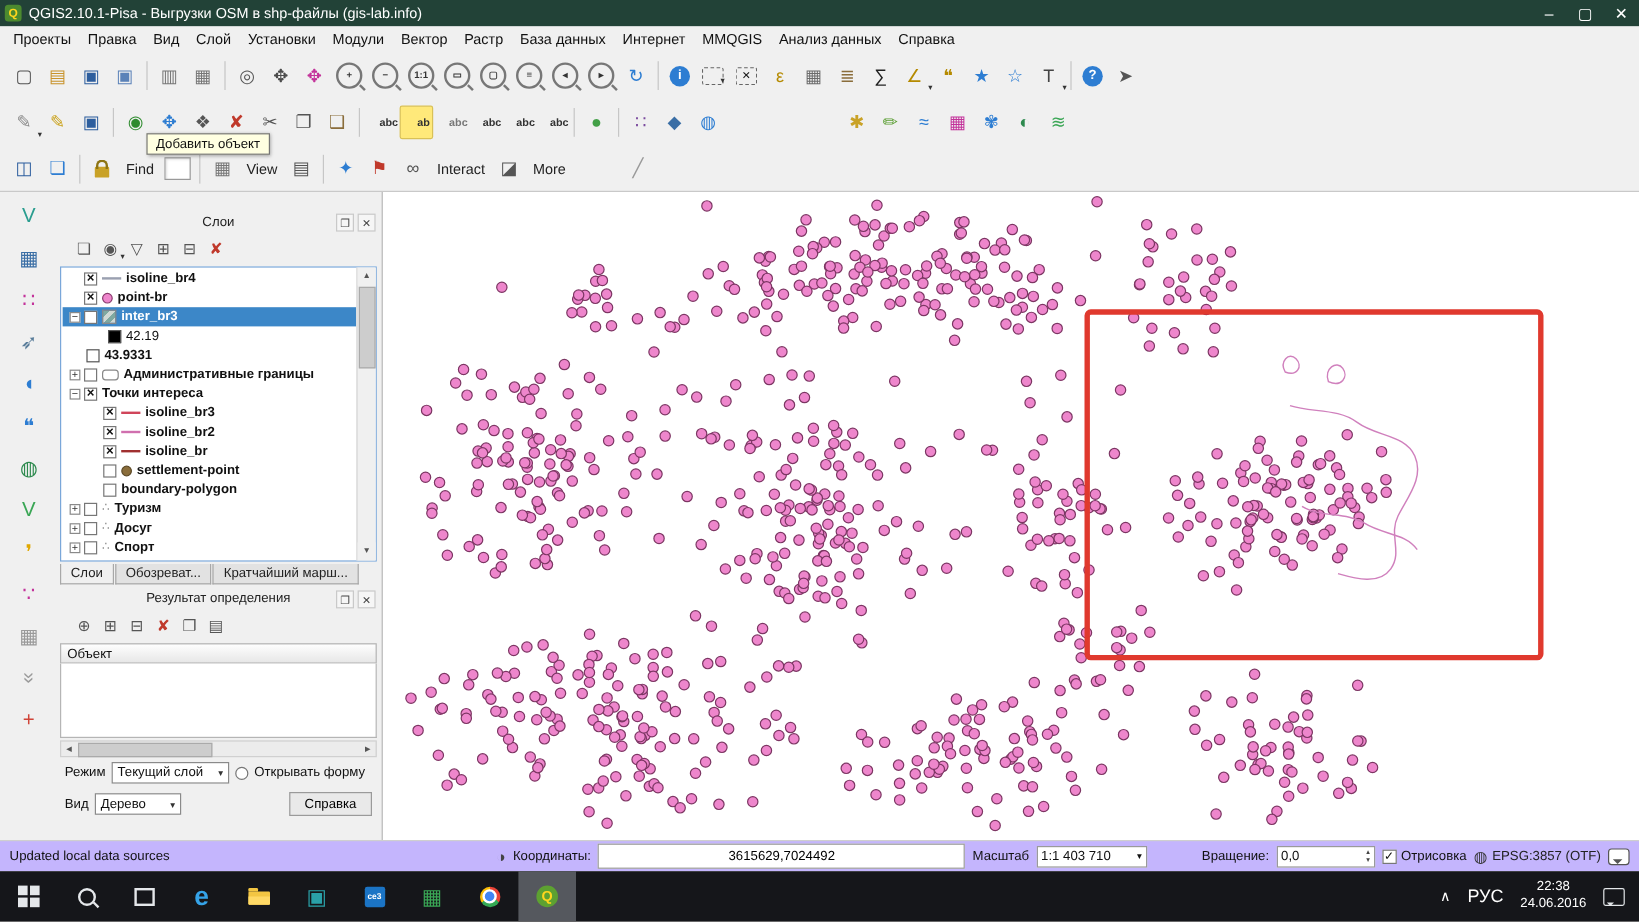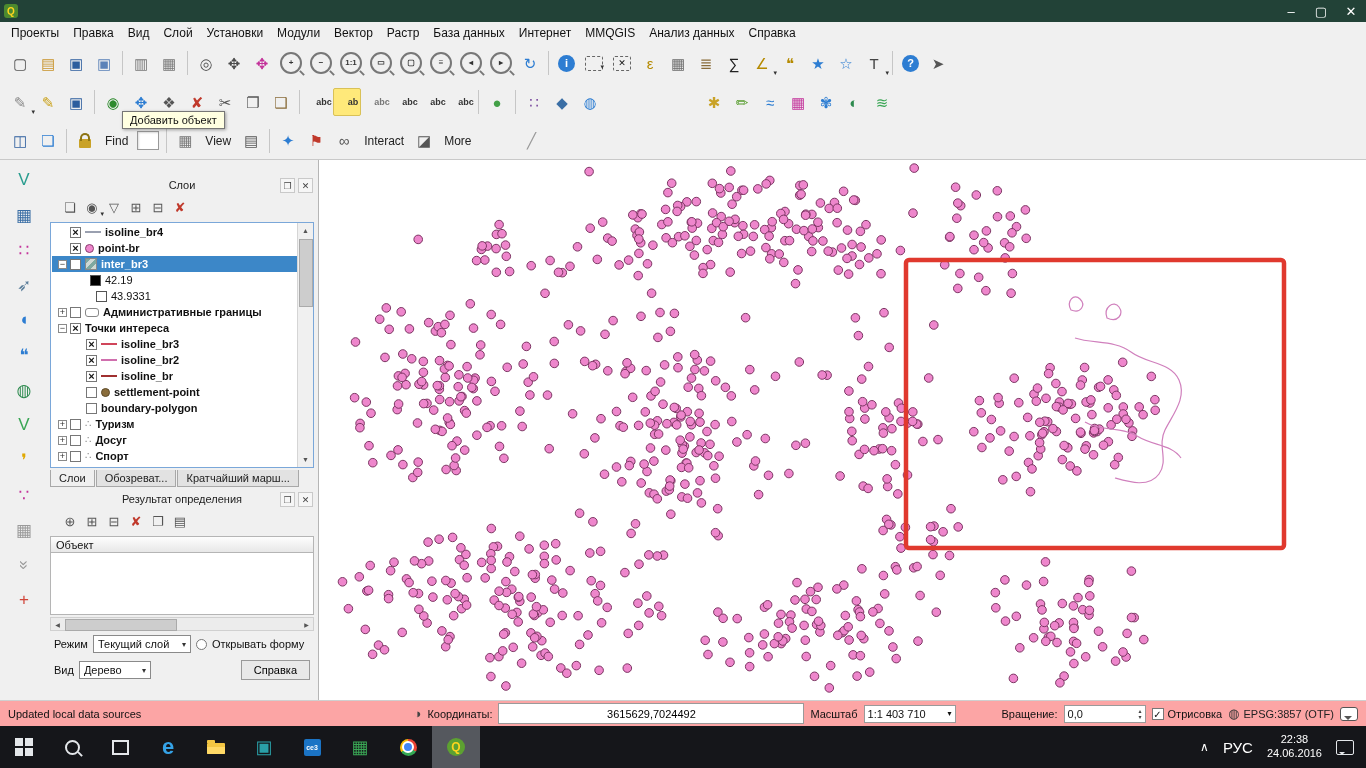--- a/index.html
+++ b/index.html
@@ -104,21 +104,21 @@
   .hs-thumb{position:absolute;left:14px;top:1px;width:110px;height:10px;background:#cdcdcd;border:1px solid #aaa;}
   .id-row{display:flex;align-items:center;font-size:11px;gap:5px;padding:0 6px;height:26px;}
   .combo{background:#fff;border:1px solid #8a8a8a;height:18px;display:flex;align-items:center;
         padding:0 4px;font-size:11px;position:relative;box-sizing:border-box;}
   .combo .caret{margin-left:auto;padding-left:6px;font-size:8px;color:#333;}
   .radio{width:11px;height:11px;border:1px solid #777;border-radius:50%;background:#fff;flex:none;box-sizing:border-box;}
   .btn{background:#e9e9e9;border:1px solid #9a9a9a;font-size:11px;padding:3px 12px;margin-left:auto;}
   
   .map{position:absolute;left:318px;top:160px;right:0;bottom:68px;background:#fff;border-left:1px solid #b5b5b5;box-sizing:border-box;}
   
-  .statusbar{position:absolute;left:0;top:700px;width:100%;height:26px;background:#fca5a5;border-top:1px solid #cfcfcf;
+  .statusbar{position:absolute;left:0;top:700px;width:100%;height:26px;background:#c4b5fd;border-top:1px solid #cfcfcf;
         display:flex;align-items:center;font-size:11px;gap:6px;padding:0 8px;box-sizing:border-box;}
   .sb-spacer{flex:1;}
   .sb-ic{font-size:13px;color:#444;}
   .sb-input{width:300px;height:17px;border:1px solid #9a9a9a;background:#fff;font-size:11px;text-align:center;
         font-family:"Liberation Sans",sans-serif;}
   .sb-combo{width:92px;height:18px;background:#fff;border:1px solid #9a9a9a;display:flex;align-items:center;
         padding:0 3px;box-sizing:border-box;}
   .sb-combo .caret{margin-left:auto;font-size:8px;}
   .sb-spin{width:82px;height:18px;background:#fff;border:1px solid #9a9a9a;display:flex;align-items:center;
         padding:0 3px;box-sizing:border-box;}
@@ -158,20 +158,21 @@
   .notif-ic{width:16px;height:13px;border:1px solid #e4e7ea;border-radius:2px;position:relative;}
   .notif-ic::after{content:"";position:absolute;left:2px;bottom:-4px;border:3px solid transparent;border-top-color:#e4e7ea;}
 </style>
 </head>
 <body>
 
 <div id="root">
 
   <div class="titlebar">
     <span class="app-ic">Q</span>
+    <span class="titlebar-title">QGIS2.10.1-Pisa - Выгрузки OSM в shp-файлы (gis-lab.info)</span>
     <span class="tb-flex"></span>
     <span class="win-btn">–</span>
     <span class="win-btn">▢</span>
     <span class="win-btn">✕</span>
   </div>
 
   <div class="menubar" id="menubar">
       <span class="menu-item">Проекты</span>
       <span class="menu-item">Правка</span>
       <span class="menu-item">Вид</span>
@@ -486,21 +487,21 @@
             <div class="tree-row selected" style="padding-left: 6px;">
               <span class="expander">−</span>
               <span class="cb"></span>
               <span class="sym sym-raster"></span>
               <span class="lbl b">inter_br3</span>
             </div>
             <div class="tree-row" style="padding-left: 38px;">
               <span class="sym sym-swatch" style="background: rgb(0, 0, 0);"></span>
               <span class="lbl">42.19</span>
             </div>
-            <div class="tree-row" style="padding-left: 44px;">
+            <div class="tree-row" style="padding-left: 20px; font-weight: bold;">
               <span class="sym sym-swatch" style="background: rgb(255, 255, 255);"></span>
               <span class="lbl">43.9331</span>
             </div>
             <div class="tree-row" style="padding-left: 6px;">
               <span class="expander">+</span>
               <span class="cb"></span>
               <span class="sym sym-poly"></span>
               <span class="lbl b">Административные границы</span>
             </div>
             <div class="tree-row" style="padding-left: 6px;">

